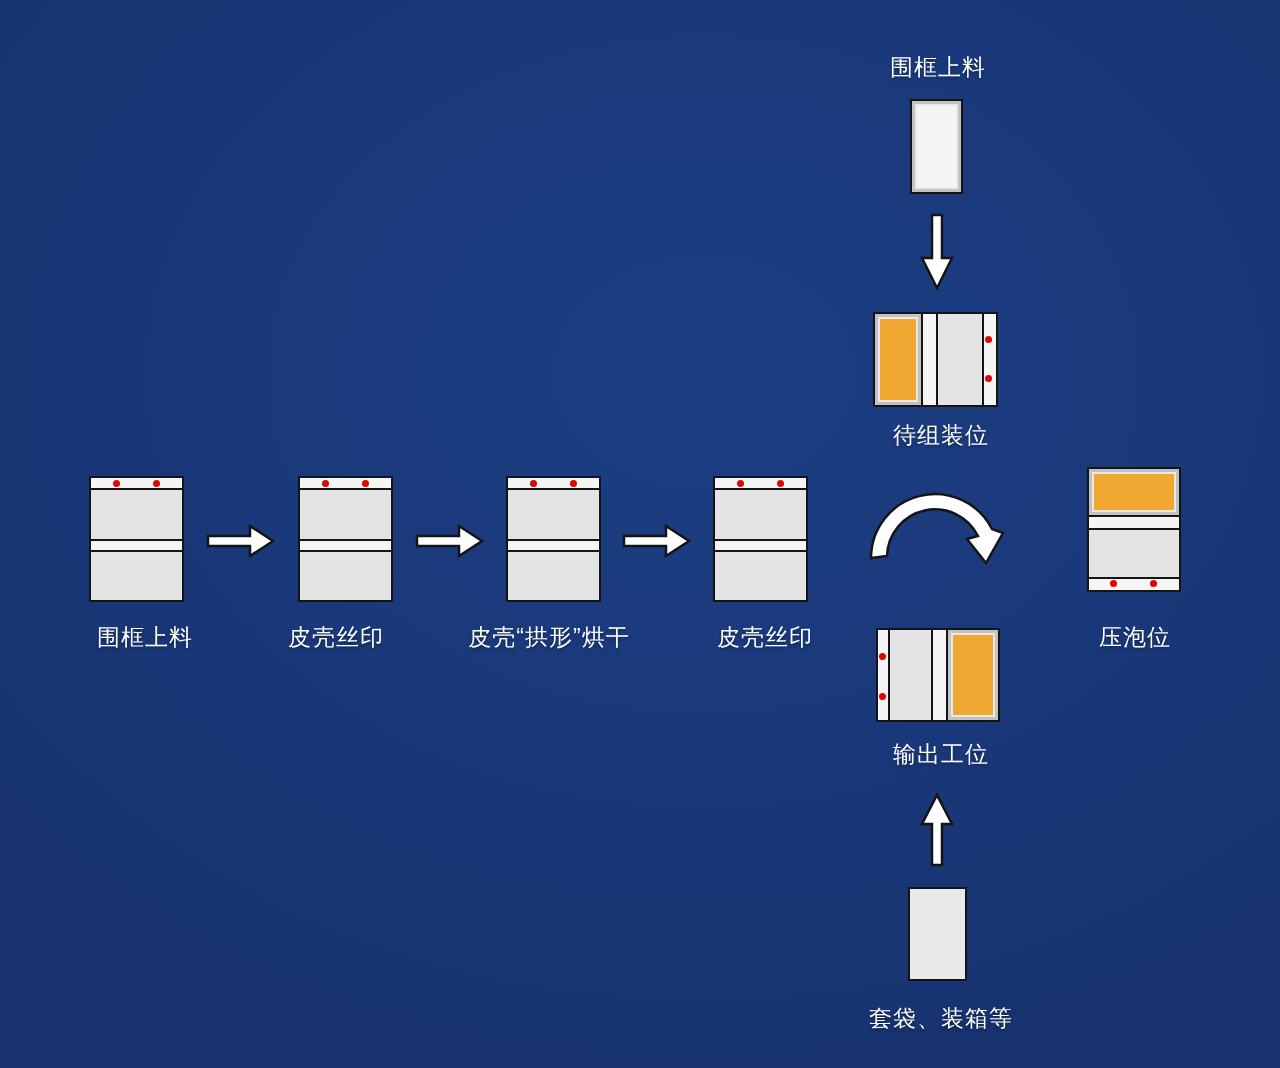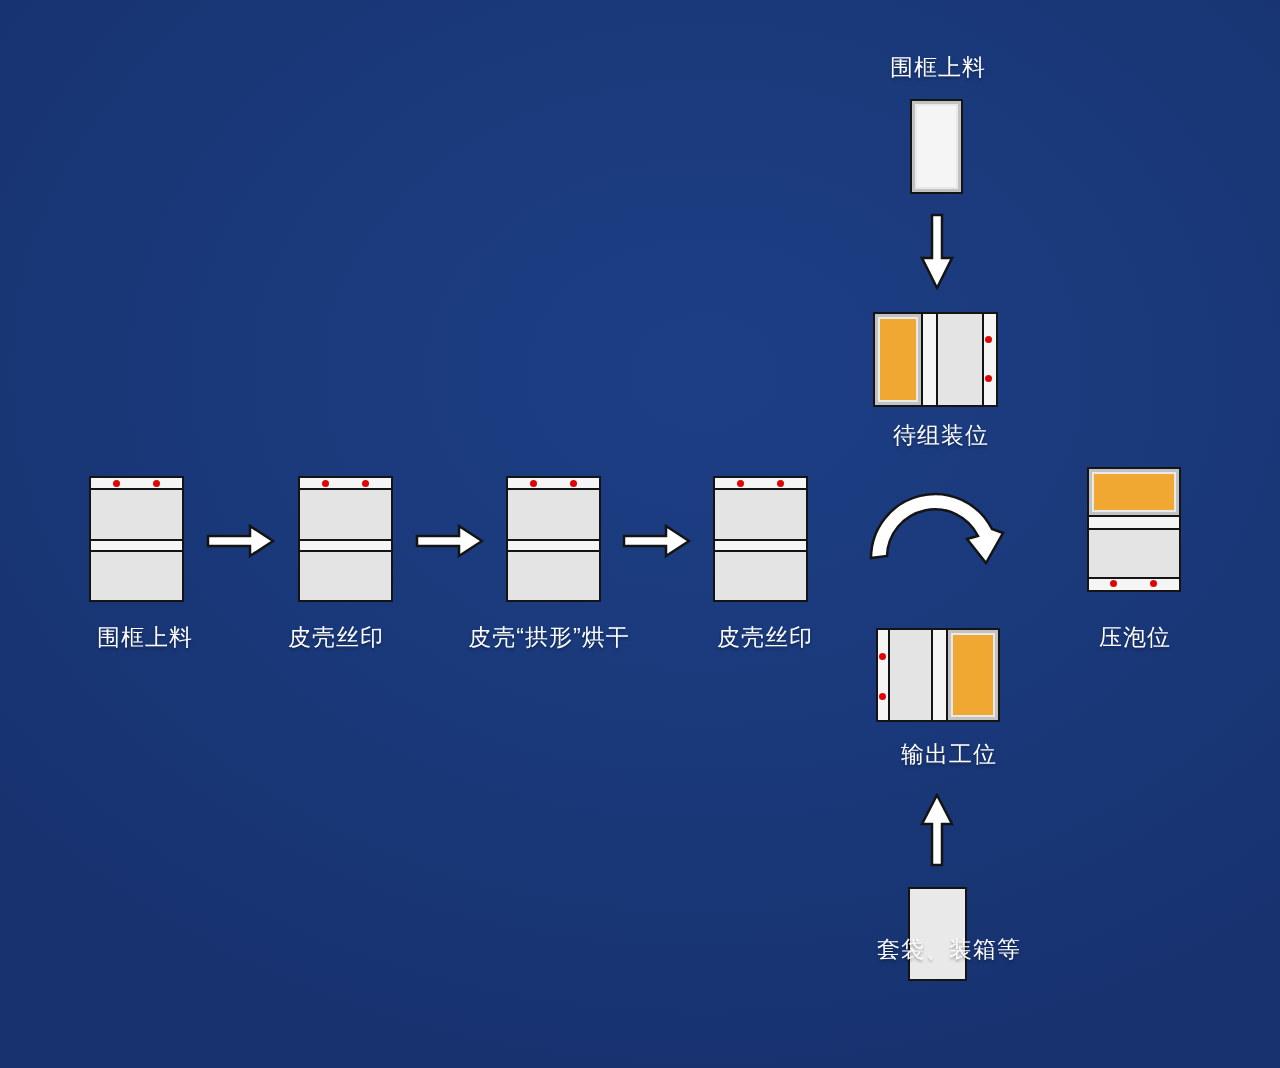--- a/index.html
+++ b/index.html
@@ -209,24 +209,24 @@
 
   <div class="hcomp" style="left:876px; top:628px; width:124px; height:94px;">
     <div class="cell strip sep-r" style="width:12px;">
       <div class="dot" style="left:1px; top:25%;"></div>
       <div class="dot" style="left:1px; top:70%;"></div>
     </div>
     <div class="cell panel sep-r"></div>
     <div class="cell strip sep-r" style="width:15px;"></div>
     <div class="cell orange bevel" style="width:50px;"></div>
   </div>
-  <div class="label" style="left:941px; top:739px;margin-left:8px;">输出工位</div>
+  <div class="label" style="left:941px; top:739px;">输出工位</div>
 
   <div class="arrow" style="left:919px; top:793px; width:36px; height:74px;">
     <svg viewBox="0 0 36 74">
         <polygon points="13,72 13,31 3,31 18,2 33,31 23,31 23,72"></polygon>
       </svg>
   </div>
 
   <div class="plain" style="left:908px; top:887px; width:59px; height:94px;"></div>
-  <div class="label" style="left:941px; top:934px;margin-left:8px;">套袋、装箱等</div>
+  <div class="label" style="left:941px; top:1003px;">套袋、装箱等</div>
 
 </div>
 
 </body></html>

